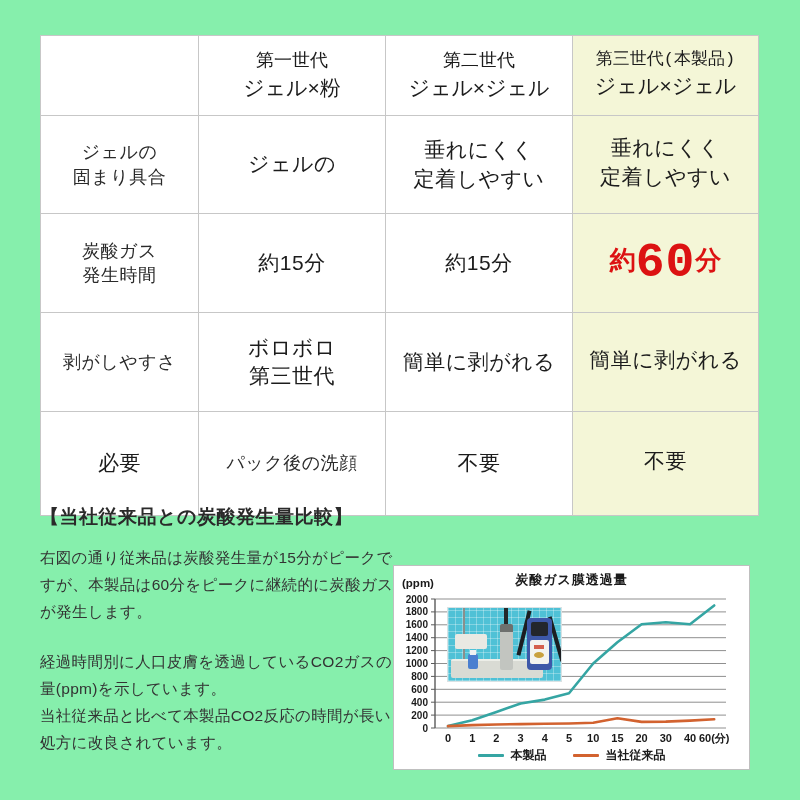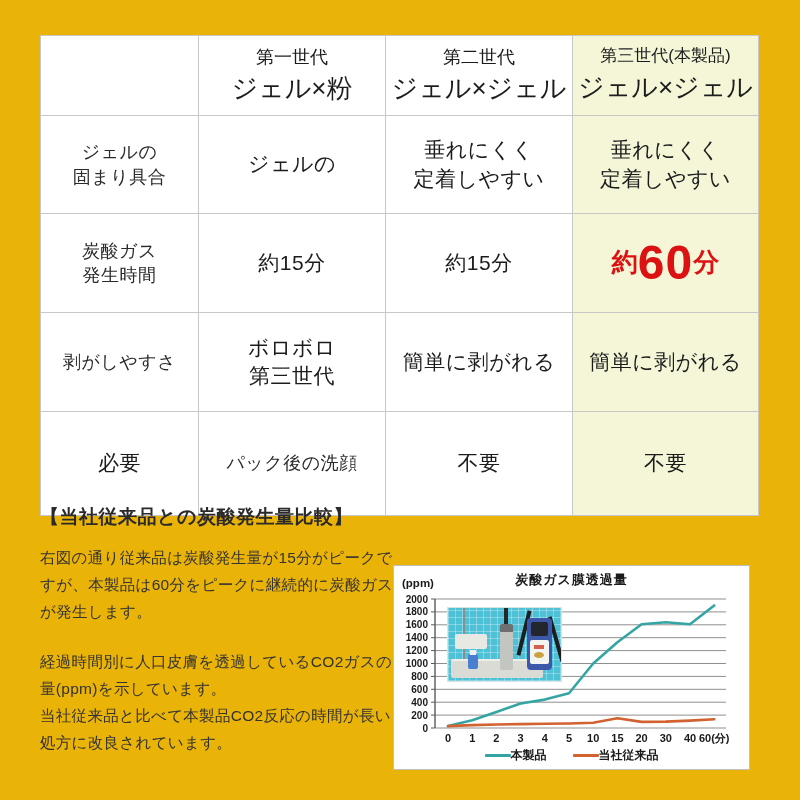--- a/index.html
+++ b/index.html
@@ -1,32 +1,32 @@
 <!DOCTYPE html>
 <html><head>
 <meta charset="utf-8">
 <style>
   * { margin:0; padding:0; box-sizing:border-box; }
   html,body { width:800px; height:800px; background:#ffffff;
     font-family:"Liberation Sans","DejaVu Sans",sans-serif; color:#1f1f1f; }
-  .canvas { position:relative; width:800px; height:800px; background:#eab308; overflow:hidden; }
+  .canvas { position:relative; width:800px; height:800px; background:#86efac; overflow:hidden; }
 
   
   .cmp-table { position:absolute; left:40px; top:35px;
     display:grid; grid-template-columns:158px 187px 187px 186px;
     grid-template-rows:80px 98px 99px 99px 104px;
     border-top:1px solid #c7c7c7; border-left:1px solid #c7c7c7; }
   .cell { border-right:1px solid #c7c7c7; border-bottom:1px solid #c7c7c7;
     display:flex; flex-direction:column; align-items:center; justify-content:center;
     text-align:center; background:#fff; line-height:1.35; }
-  .cell.hl { background:#f4f6d7; }
+  .cell.hl { background:#f4f6d7;font-family:Liberation Mono, monospace; }
   .rowlabel { font-size:18px; color:#2a2a2a; letter-spacing:.5px; }
   .val { font-size:21px; color:#1c1c1c; letter-spacing:.5px; }
   .hdr1 { font-size:18px; color:#1c1c1c; }
-  .hdr2 { font-size:26px; color:#1c1c1c; margin-top:2px; }
+  .hdr2 { font-size:21px; color:#1c1c1c; margin-top:2px; }
   .hdr1.small { font-size:17px; }
   .multi { white-space:pre-line; }
   .redcell { color:#dc1212; font-weight:bold; display:flex; flex-direction:row;
     align-items:center; justify-content:center; }
   .redcell .sm { font-size:26px; }
   .redcell .big { font-size:48px; letter-spacing:1px; }
 
   
   .notes { position:absolute; left:40px; top:504px; width:356px; }
   .notes h2 { font-size:19px; font-weight:600; color:#2a2a2a; letter-spacing:.5px; margin-bottom:15px; }
@@ -36,21 +36,21 @@
   
   .chart-box { position:absolute; left:393px; top:565px; width:357px; height:205px;
     border:1px solid #bfbfbf; background:#fff; }
   .chart-title { position:absolute; left:0; right:0; top:5px; text-align:center;
     font-size:13px; font-weight:bold; color:#1a1a1a; letter-spacing:1px; }
   .ppm-label { position:absolute; left:8px; top:11px; font-size:11.5px;
     font-weight:bold; color:#1a1a1a; }
   .chart-svg { position:absolute; left:0; top:0; }
   .legend { position:absolute; left:0; right:0; bottom:5px; display:flex;
     justify-content:center; gap:26px; align-items:center; }
-  .legend-item { display:flex; align-items:center; }
+  .legend-item { display:flex; align-items:center; gap:7px; }
   .legend-swatch { width:26px; height:3px; border-radius:1px; }
   .legend-label { font-size:12px; font-weight:bold; color:#1a1a1a; }
 
   
   .photo { position:absolute; left:54px; top:42px; width:113px; height:73px;
     background:
       repeating-linear-gradient(0deg, rgba(255,255,255,.30) 0 1px, transparent 1px 7px),
       repeating-linear-gradient(90deg, rgba(255,255,255,.30) 0 1px, transparent 1px 7px),
       #4fc1d6;
     overflow:hidden; box-shadow:0 0 0 1px #d9e2e4; }

